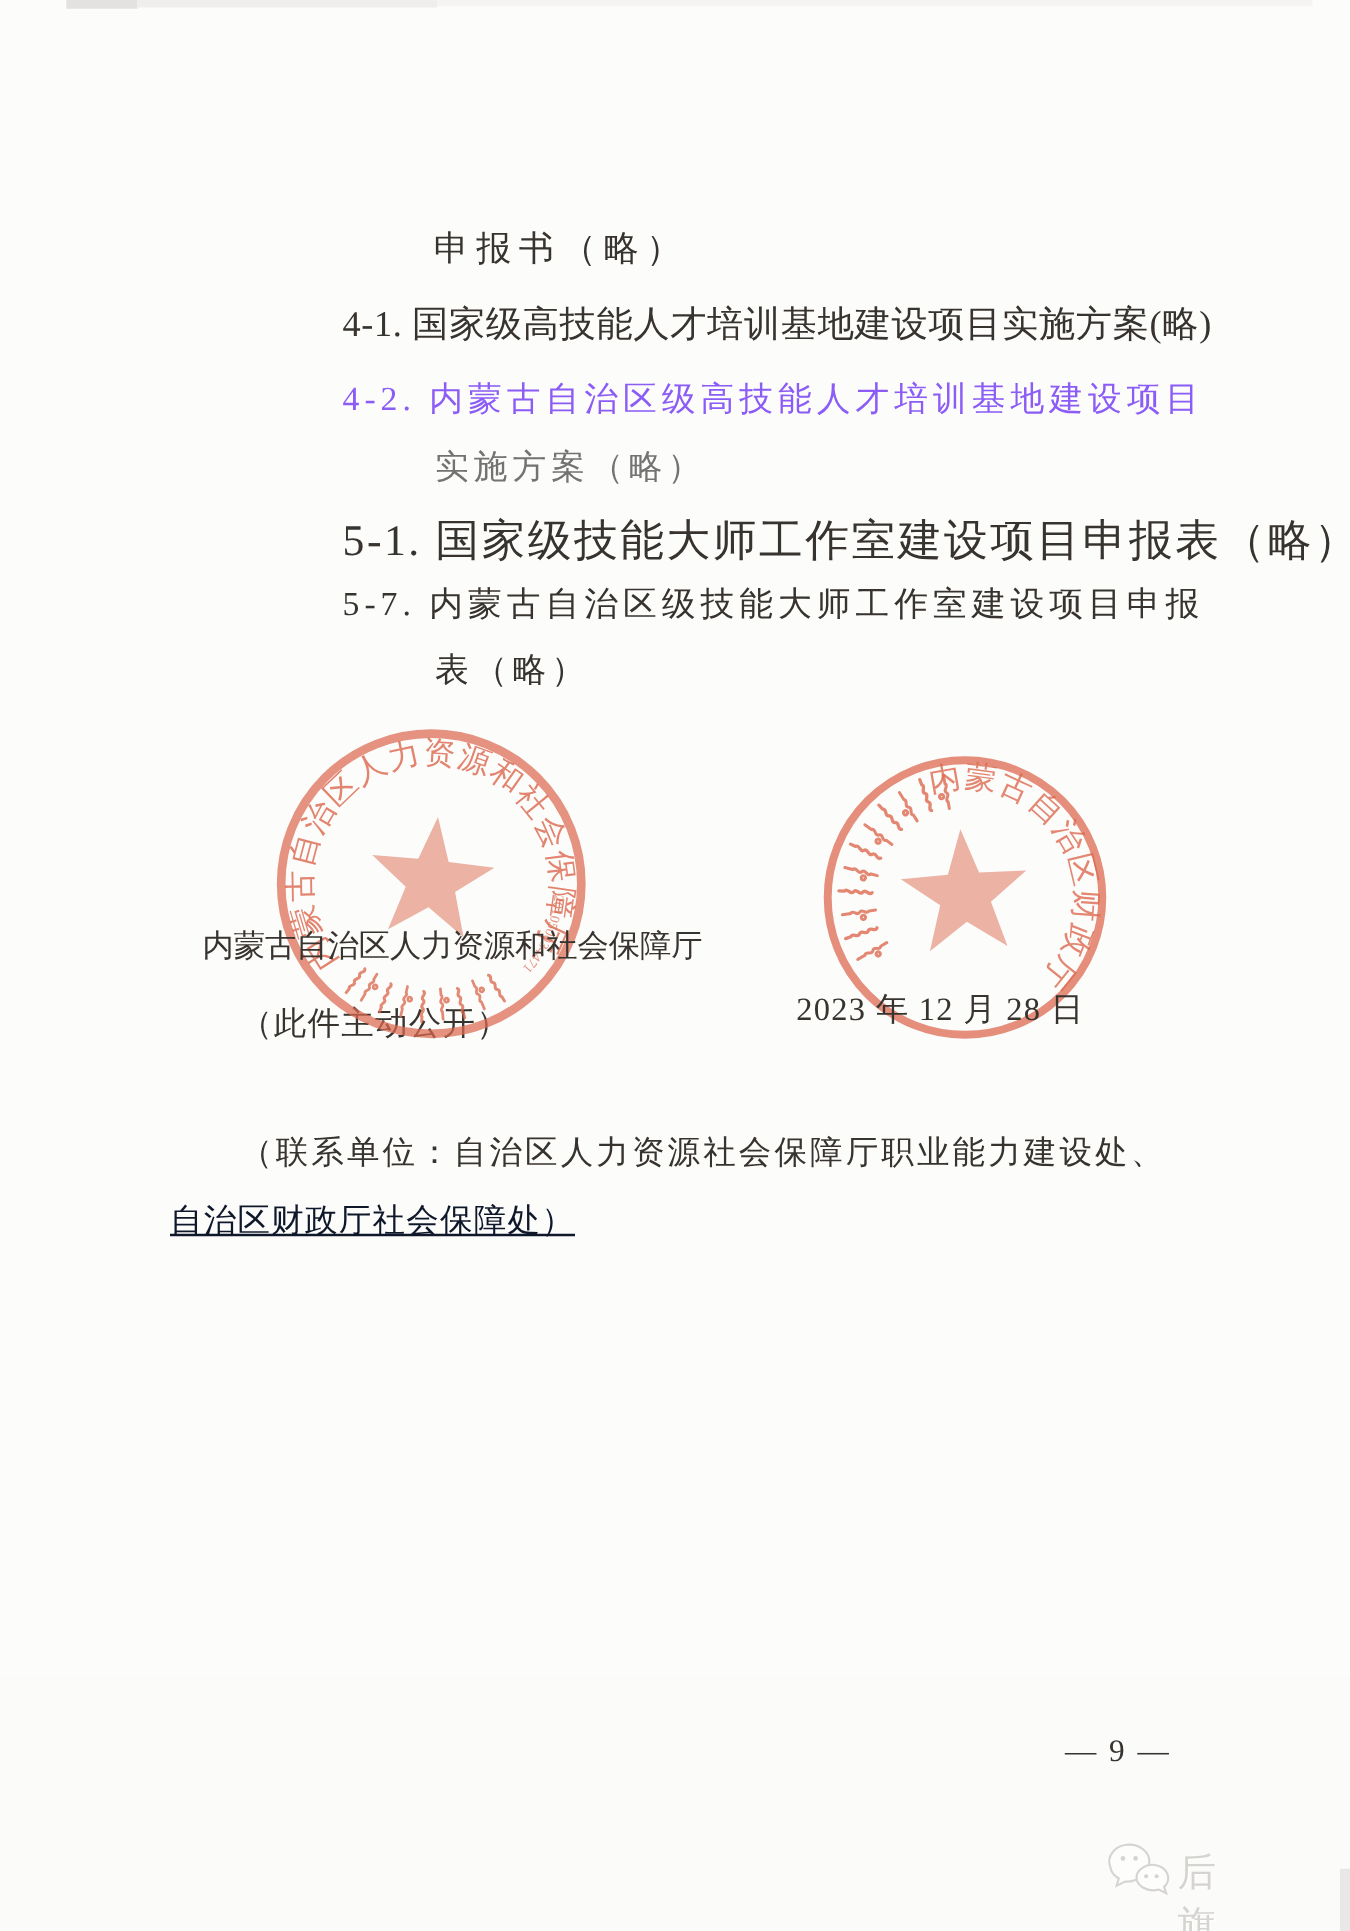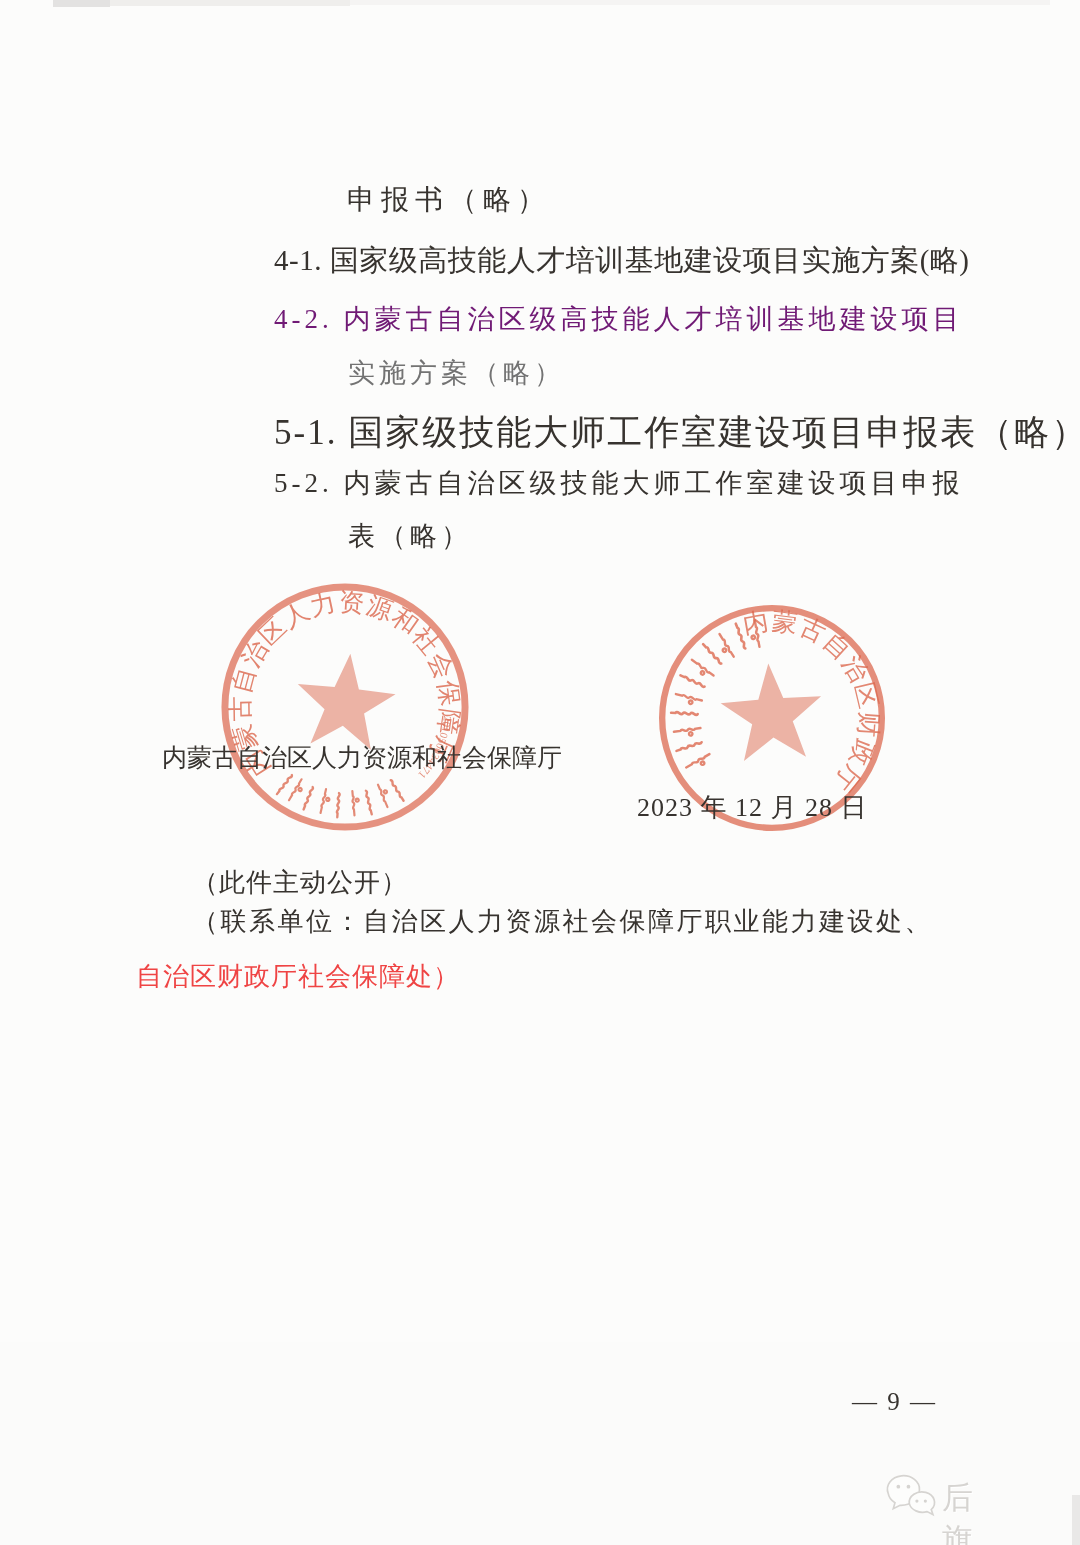--- a/index.html
+++ b/index.html
@@ -21,21 +21,21 @@
   .l1{left:347px;top:184px;font-size:28px;letter-spacing:6px;}
   .l2{left:274px;top:244px;font-size:29px;letter-spacing:0.5px;}
   .l3{left:274px;top:304px;font-size:27px;letter-spacing:4px;}
   .l4{left:348px;top:358px;font-size:27px;letter-spacing:4px;}
   .l5{left:274px;top:413px;font-size:35px;letter-spacing:2px;}
   .l6{left:274px;top:468px;font-size:27px;letter-spacing:4px;}
   .l7{left:348px;top:521px;font-size:27px;letter-spacing:4px;}
   .org-left{left:162px;top:744px;font-size:25px;z-index:5;}
   .org-right{left:573px;top:744px;font-size:25px;letter-spacing:4px;z-index:5;}
   .date-line{left:637px;top:793px;font-size:26px;letter-spacing:1px;z-index:5;}
-  .note1{left:192px;top:868px;font-size:26px;letter-spacing:1px;}
+  .note1{left:192px;top:804px;font-size:26px;letter-spacing:1px;}
   .note2{left:192px;top:907px;font-size:26px;letter-spacing:2.5px;}
   .note3{left:136px;top:962px;font-size:26px;letter-spacing:1px;}
   .pagenum{left:852px;top:1388px;font-size:25px;letter-spacing:2px;color:#3b3a38;}
   .seal-svg{position:absolute;z-index:2;filter:blur(0.3px);}
   .seal-left-pos{left:216px;top:578px;}
   .seal-right-pos{left:654px;top:600px;}
   .watermark{position:absolute;z-index:4;}
   .wm-label{
     position:absolute;left:942px;top:1477px;
     font-size:31px;letter-spacing:1px;
@@ -49,24 +49,24 @@
 
 <div class="page">
 
   <div class="strip" style="left:53px;top:0;width:57px;height:7px;background:#e3e2e1;"></div>
   <div class="strip" style="left:110px;top:0;width:240px;height:6px;background:#efeeec;"></div>
   <div class="strip" style="left:350px;top:0;width:700px;height:5px;background:#f5f4f3;"></div>
   <div class="strip" style="left:1072px;top:1495px;width:8px;height:50px;background:#e9e8e7;"></div>
 
   <div class="txt l1" style="color: rgb(55, 51, 47);">申报书（略）</div>
   <div class="txt l2" style="color: rgb(55, 51, 47);">4-1. 国家级高技能人才培训基地建设项目实施方案(略)</div>
-  <div class="txt l3" style="color: #701a75;">4-2. 内蒙古自治区级高技能人才培训基地建设项目</div>
+  <div class="txt l3" style="color: #8b5cf6;">4-2. 内蒙古自治区级高技能人才培训基地建设项目</div>
   <div class="txt l4" style="color: #737373;">实施方案（略）</div>
   <div class="txt l5" style="color: rgb(55, 51, 47);">5-1. 国家级技能大师工作室建设项目申报表（略）</div>
-  <div class="txt l6" style="color: rgb(55, 51, 47);">5-2. 内蒙古自治区级技能大师工作室建设项目申报</div>
+  <div class="txt l6" style="color: rgb(55, 51, 47);">5-7. 内蒙古自治区级技能大师工作室建设项目申报</div>
   <div class="txt l7" style="color: rgb(55, 51, 47);">表（略）</div>
 
   <svg class="seal-svg seal-left-pos" width="258" height="258" viewBox="0 0 260 260" style="color: rgb(220, 106, 80);">
     <defs>
       <path id="arcL" d="M55.7,192.4 A97,97 0 1 1 204.3,192.4" fill="none"></path>
       <path id="arcLs" d="M229.6,138.7 A100,100 0 0 1 194.3,206.6" fill="none"></path>
       <path id="mg1" d="M0,0 c3,2.2 -3,4.6 0,6.8 c3,2.2 -3,4.6 0,6.8 c3,2.2 -3,4.6 0,6.8 l0,4" fill="none" stroke="currentColor" stroke-width="2.4" stroke-linecap="round"></path>
       <path id="mg2" d="M0,-2 l0,5 c3,2.2 -3,4.6 0,6.8 c3,2.2 -3,4.6 0,6.8 l0,6 M4,6 a1.6,1.6 0 1 0 0.1,0" fill="none" stroke="currentColor" stroke-width="2.2" stroke-linecap="round"></path>
     </defs>
     <circle cx="130" cy="130" r="121" fill="none" stroke="currentColor" stroke-width="7" opacity="0.72"></circle>
@@ -112,21 +112,21 @@
       <use href="#mg1" transform="rotate(159 130 130) translate(130 212) scale(1.2)"></use>
       <use href="#mg2" transform="rotate(170 130 130) translate(130 212) scale(1.2)"></use>
     </g>
   </svg>
 
   <div class="txt org-left" style="color: rgb(55, 51, 47);">内蒙古自治区人力资源和社会保障厅</div>
   <div class="txt date-line" style="color: rgb(55, 51, 47);">2023 年 12 月 28 日</div>
 
   <div class="txt note1" style="color: rgb(55, 51, 47);">（此件主动公开）</div>
   <div class="txt note2" style="color: rgb(55, 51, 47);">（联系单位：自治区人力资源社会保障厅职业能力建设处、</div>
-  <div class="txt note3" style="color: #ef4444;">自治区财政厅社会保障处）</div>
+  <div class="txt note3" style="color: #0f172a; text-decoration: underline;">自治区财政厅社会保障处）</div>
 
   <div class="txt pagenum" style="color: rgb(55, 51, 47);">— 9 —</div>
 
   <div class="watermark" style="color: rgb(214, 212, 209);">
     <svg class="wm-icon" width="54" height="48" viewBox="0 0 64 56">
       <g fill="#fdfdfc" stroke="currentColor" stroke-width="2">
         <path d="M42,21 a19,16 0 1 0 -37,4 a19,16 0 0 0 8,11 l-2,7 l8,-4 a22,18 0 0 0 23,-18 z"></path>
       </g>
       <g fill="#fdfdfc" stroke="currentColor" stroke-width="2">
         <path d="M30,37 a15,12.5 0 1 1 26,7 l2,6 l-7,-3.5 a16,13 0 0 1 -21,-9.5 z"></path>

